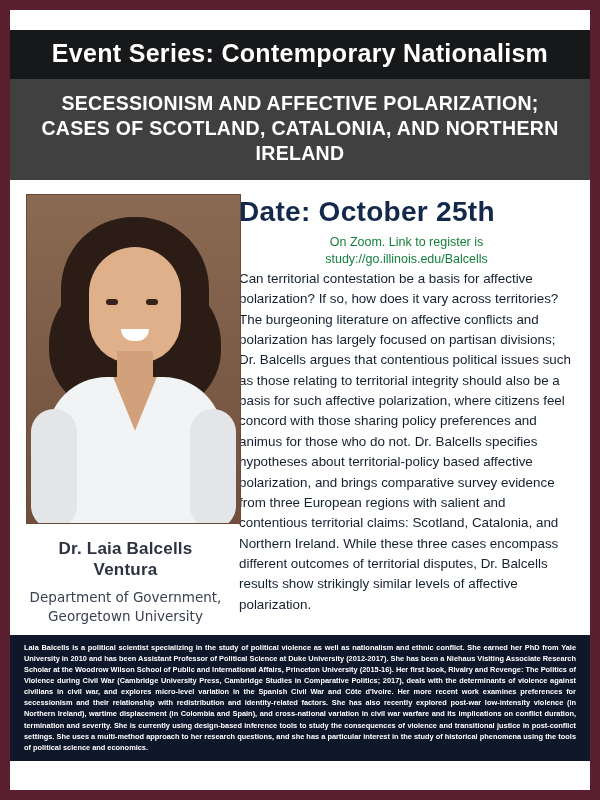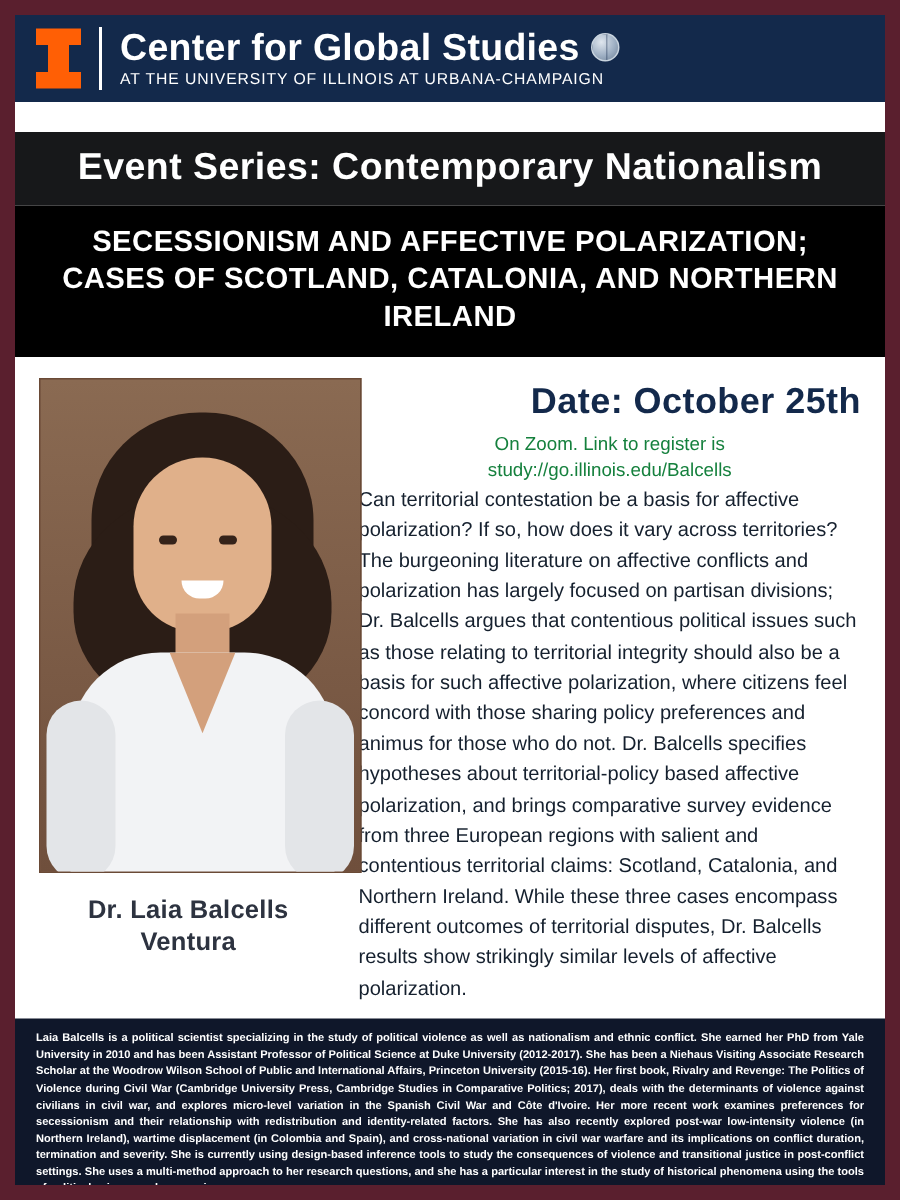--- a/index.html
+++ b/index.html
@@ -70,21 +70,21 @@
     color: #ffffff;
     text-align: center;
     padding: 9px 6px 11px;
     font-size: 25px;
     font-weight: bold;
     letter-spacing: .3px;
     margin-top: 20px;
   }
   
   .title-bar {
-    background: #000000;
+    background: #404040;
     color: #ffffff;
     text-align: center;
     padding: 12px 16px 14px;
     font-size: 19.5px;
     font-weight: bold;
     line-height: 1.28;
     letter-spacing: .3px;
     text-transform: uppercase;
   }
   
@@ -147,23 +147,23 @@
     text-align: center;
     color: #3a4150;
     font-size: 13.5px;
     margin-top: 8px;
     line-height: 1.35;
     font-family: "DejaVu Sans", sans-serif;
   }
   .right-col { flex: 1; padding-top: 2px; }
   .date-line {
     color: #13294b;
-    font-size: 24px;
-    font-weight: bold;
-    text-align: right;
+    font-size: 28px;
+    font-weight: bold;
+    text-align: left;
     letter-spacing: .3px;
   }
   .zoom-line {
     text-align: center;
     font-size: 12.5px;
     color: #15803d;
     margin-top: 6px;
     line-height: 1.4;
   }
   .abstract {
@@ -191,31 +191,20 @@
     justify-content: space-between;
     padding: 9px 16px 10px;
     gap: 12px;
   }
 </style>
 </head>
 <body>
 
 <div class="poster">
 
-  <div class="header">
-    <div class="block-i"></div>
-    <div class="hdr-divider"></div>
-    <div class="hdr-text">
-      <div class="hdr-title">
-        <span>Center for Global Studies</span>
-        <span class="globe"></span>
-      </div>
-      <div class="hdr-sub">At the University of Illinois at Urbana-Champaign</div>
-    </div>
-  </div>
 
   <div class="series-bar">Event Series: Contemporary Nationalism</div>
 
   <div class="title-bar">Secessionism and Affective Polarization; Cases of Scotland, Catalonia, and Northern Ireland</div>
 
   <div class="body-area">
 
     <div class="left-col">
       <div class="photo-frame">
         <div class="bg-wall"></div>
@@ -225,20 +214,21 @@
         <div class="eye l"></div>
         <div class="eye r"></div>
         <div class="smile"></div>
         <div class="neck"></div>
         <div class="shirt"></div>
         <div class="shirt-v"></div>
         <div class="arm-l"></div>
         <div class="arm-r"></div>
       </div>
       <div class="speaker-name">Dr. Laia Balcells Ventura</div>
+      <div class="speaker-affil">Department of Government, Georgetown University</div>
     </div>
 
     <div class="right-col">
       <div class="date-line">Date: October 25th</div>
       <div class="zoom-line">
         <span>On Zoom. Link to register is</span><br>
         <span>study://go.illinois.edu/Balcells</span>
       </div>
       <div class="abstract">Can territorial contestation be a basis for affective polarization? If so, how does it vary across territories? The burgeoning literature on affective  conflicts and polarization has largely focused on partisan divisions; Dr. Balcells argues that contentious political issues such as those relating to territorial integrity should also be a basis for such affective polarization, where citizens feel concord with those sharing policy preferences and animus for those who do not. Dr. Balcells specifies hypotheses about territorial-policy based affective polarization, and brings comparative survey evidence from three European regions with salient and contentious territorial claims: Scotland, Catalonia, and Northern Ireland. While these three cases encompass different outcomes of territorial disputes, Dr. Balcells results show strikingly similar levels of affective polarization.</div>
     </div>

